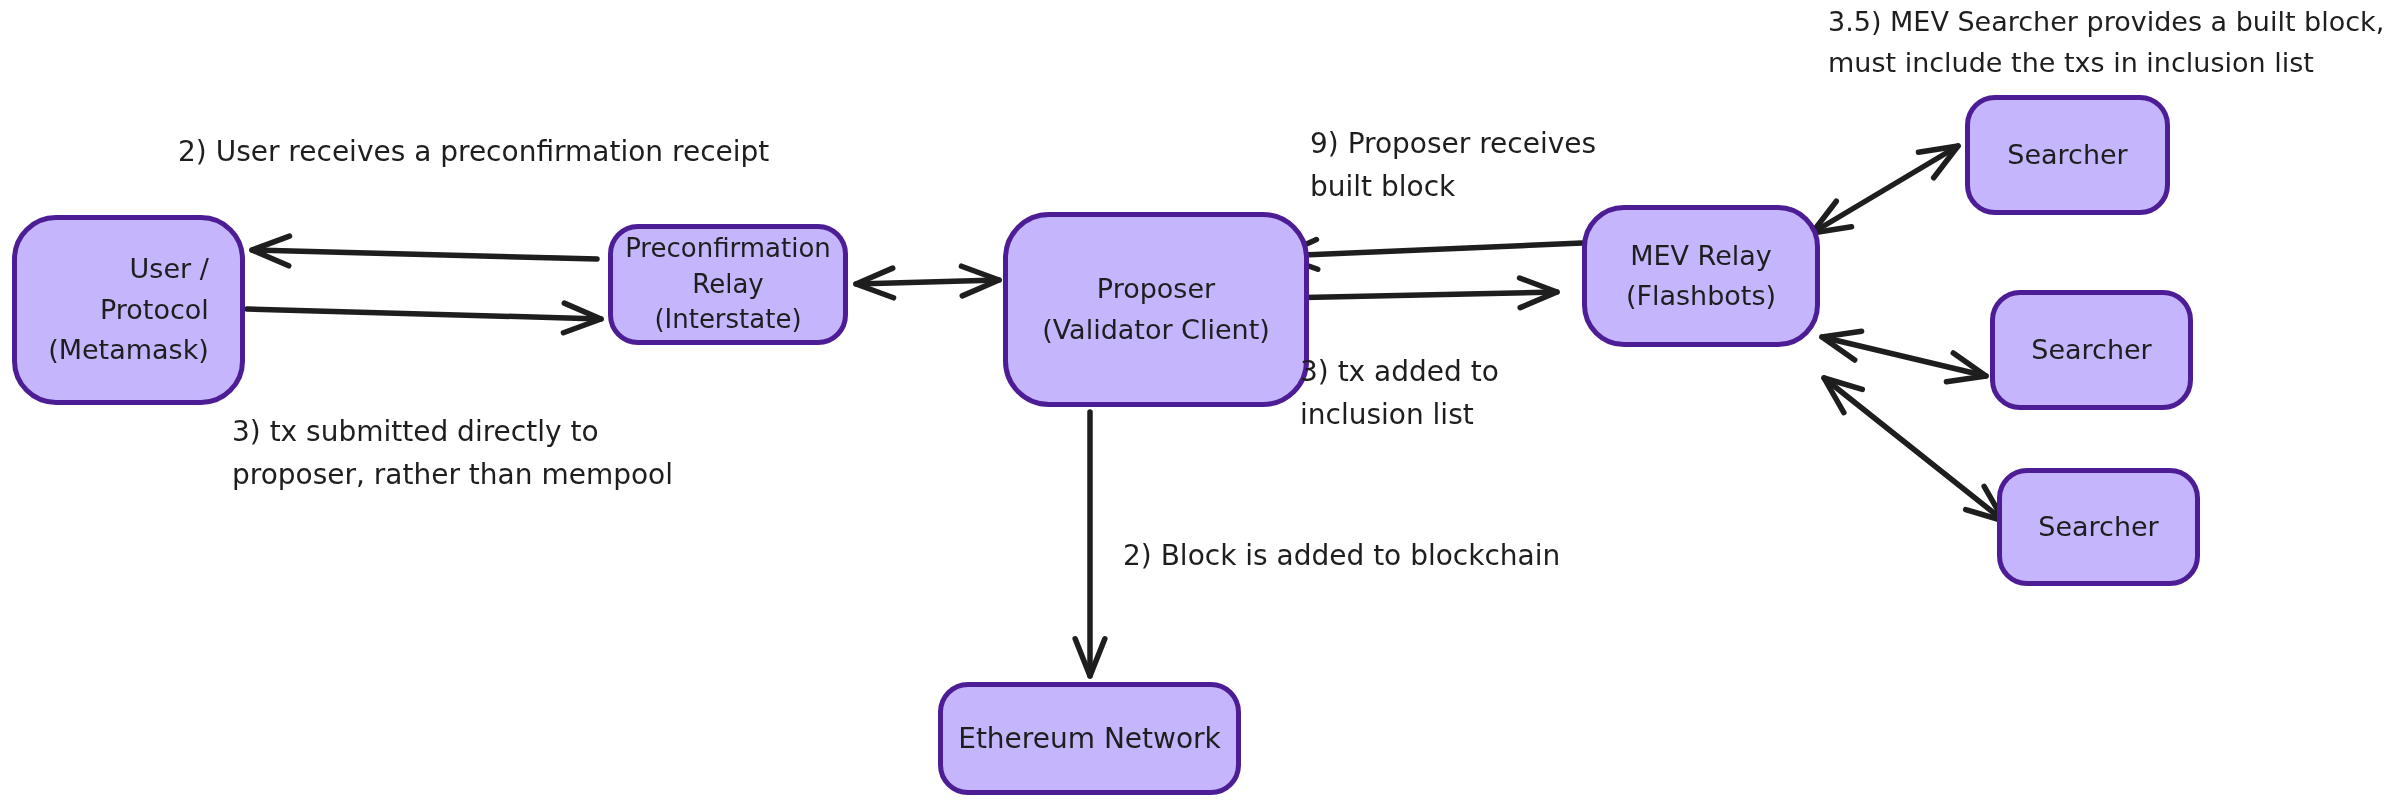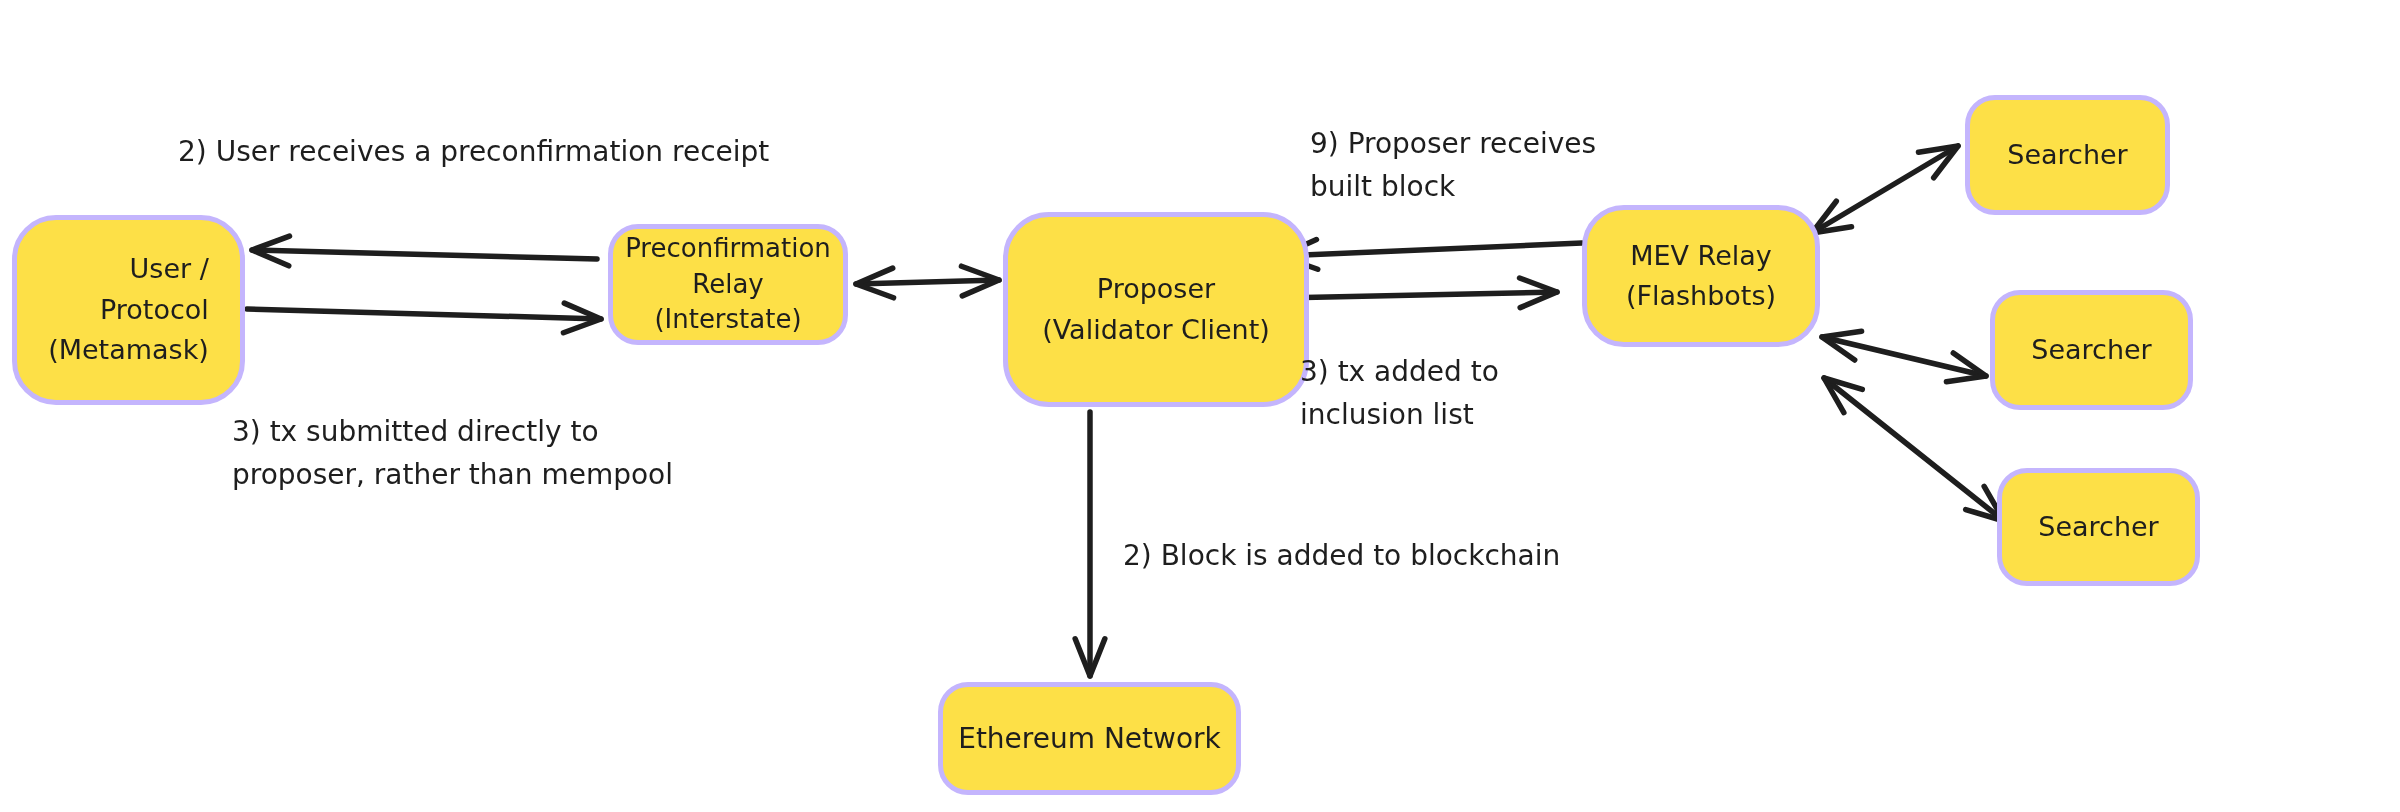--- a/index.html
+++ b/index.html
@@ -27,22 +27,22 @@
   #edges-layer polyline {
     stroke: #1e1e1e;
     stroke-width: 5.5;
     fill: none;
     stroke-linecap: round;
     stroke-linejoin: round;
   }
   .node {
     position: absolute;
     box-sizing: border-box;
-    border: 5px solid #c4b5fd;
-    background: #fde047;
+    border: 5px solid #4c1d95;
+    background: #c4b5fd;
     border-radius: 40px;
     display: flex;
     align-items: center;
     justify-content: center;
     text-align: center;
     font-size: 27px;
     line-height: 1.5;
     white-space: pre-line;
   }
   .node.small-radius { border-radius: 30px; }
@@ -145,16 +145,18 @@
 
   <div class="note" style="left:232px; top:410px;">3) tx submitted directly to
 proposer, rather than mempool</div>
 
   <div class="note" style="left:1310px; top:122px;">9) Proposer receives
 built block</div>
 
   <div class="note" style="left:1300px; top:350px;">3) tx added to
 inclusion list</div>
 
+  <div class="note note-sm" style="left:1828px; top:2px;">3.5) MEV Searcher provides a built block,
+must include the txs in inclusion list</div>
 
   <div class="note" style="left:1123px; top:534px;">2) Block is added to blockchain</div>
 
 </div>
 
 </body></html>

